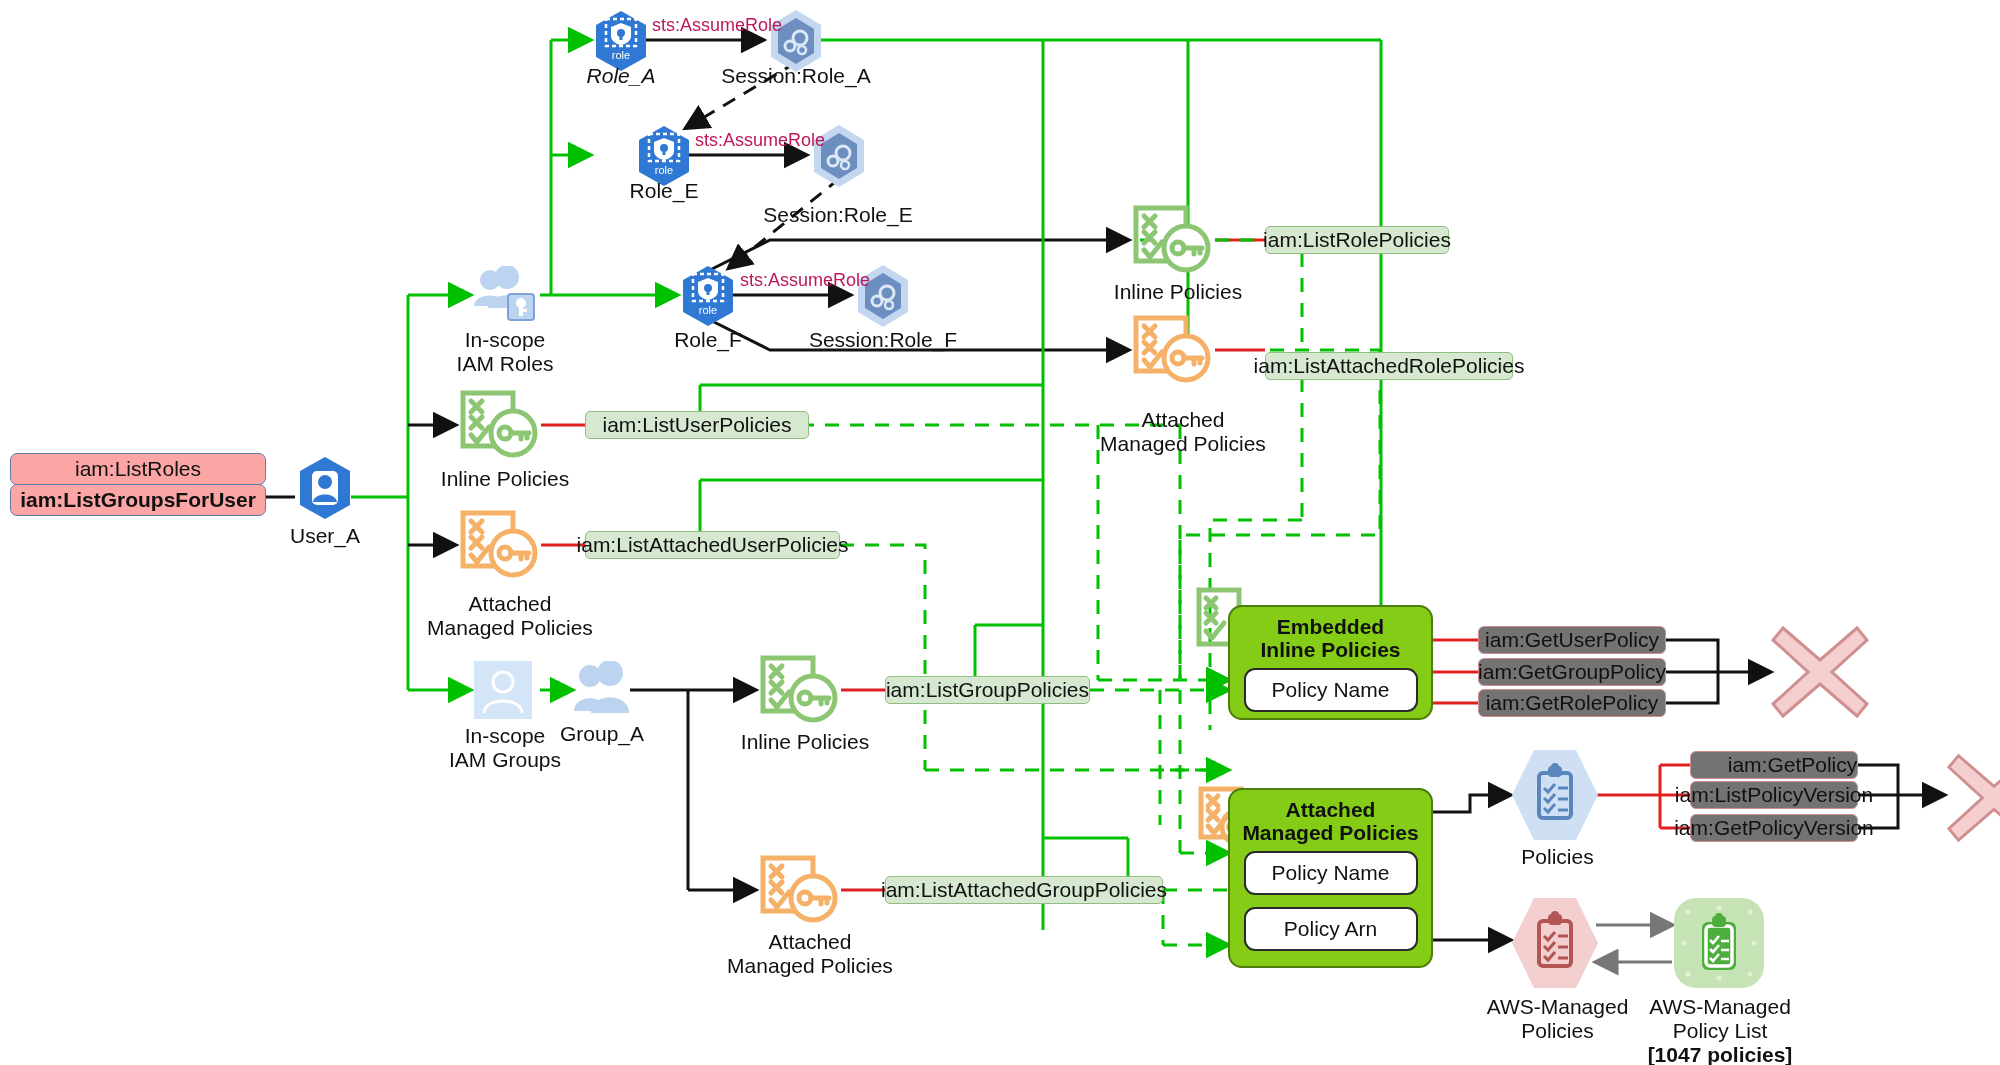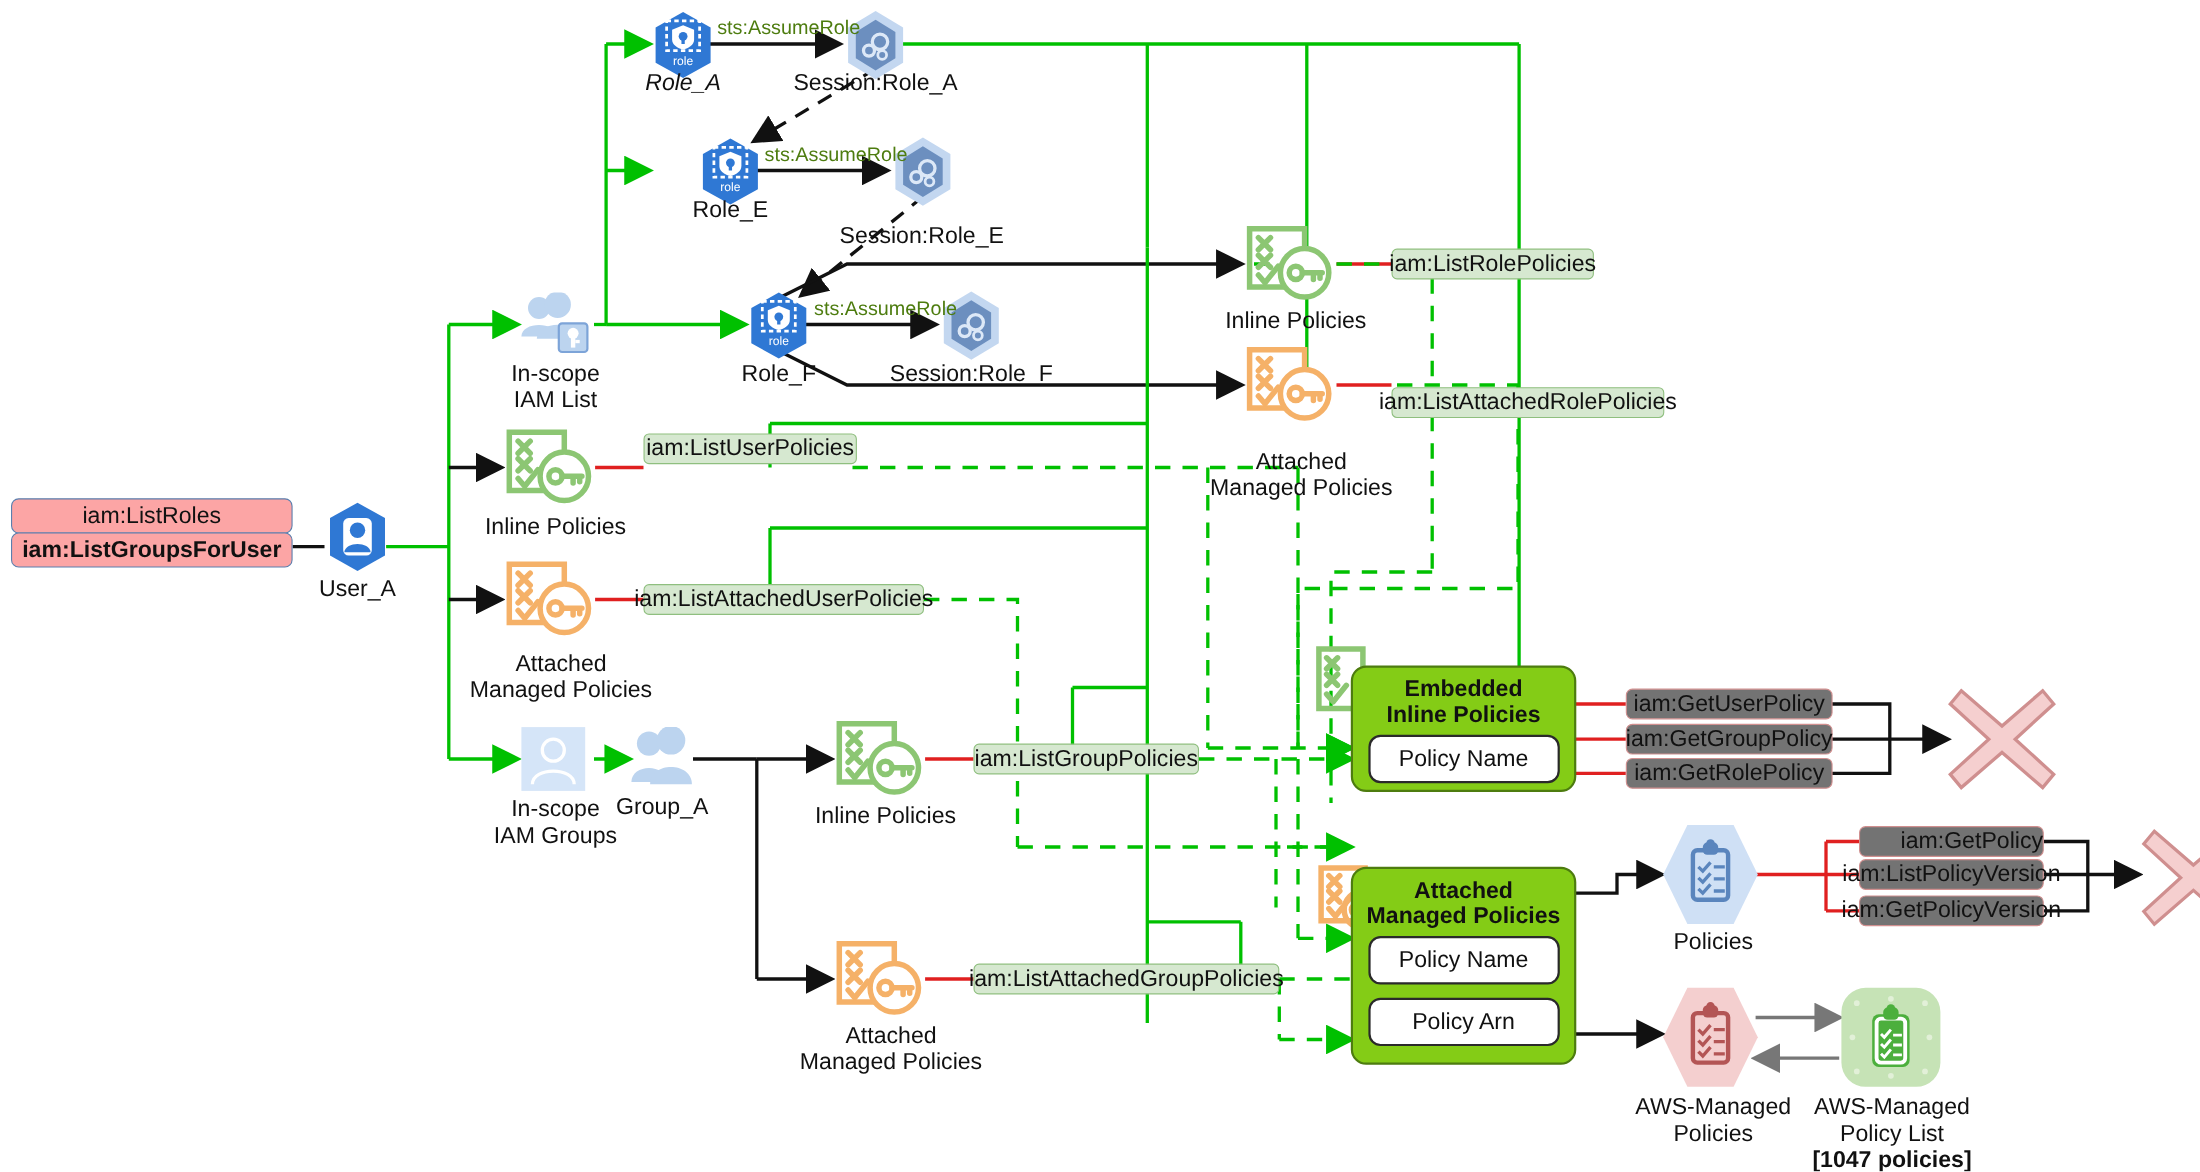--- a/index.html
+++ b/index.html
@@ -38,21 +38,21 @@
   }
   .grey-panel .title{
     text-align:center;font-weight:bold;font-size:21px;color:#111;line-height:23px;
     padding-top:8px;
   }
   .inner-box{
     margin:7px auto 0 auto;background:#fff;border:2px solid #2a2a2a;border-radius:11px;
     height:40px;display:flex;align-items:center;justify-content:center;font-size:21px;color:#111;
   }
 
-  .edge-note{position:absolute;font-size:18px;color:#4d7c0f;white-space:nowrap;}
+  .edge-note{position:absolute;font-size:18px;color:#be185d;white-space:nowrap;}
 
   .bold-count{font-weight:bold;}
   svg{display:block;}
 </style>
 </head>
 <body>
 
 <div id="stage">
 
   <svg id="edges" viewBox="0 0 2000 1065">
@@ -202,21 +202,21 @@
       <circle cx="37" cy="11" r="12" fill="#bcd4ef"></circle>
       <path d="M18,42 C18,25 56,25 56,42 z" fill="#bcd4ef"></path>
       <rect x="38" y="28" width="26" height="26" rx="3" fill="#bcd4ef" stroke="#7da4d8" stroke-width="2"></rect>
       <circle cx="51" cy="37" r="5" fill="#fff"></circle>
       <rect x="49" y="39" width="4" height="11" fill="#fff"></rect>
       <rect x="53" y="43" width="4" height="3" fill="#fff"></rect>
     </svg>
   </div>
   <div class="lbl multi" style="left:425px;top:328px;width:160px;">
     <div>In-scope</div>
-    <div>IAM List</div>
+    <div>IAM Roles</div>
   </div>
 
   <div class="node" style="left:590px;top:10px;">
     <svg width="62" height="62" viewBox="0 0 62 62">
       <polygon points="31,1 56,15 56,47 31,61 6,47 6,15" fill="#2f78d4"></polygon>
       <rect x="16" y="9" width="30" height="27" fill="none" stroke="#fff" stroke-width="2.5" stroke-dasharray="4,3"></rect>
       <path d="M31,13 L41,17 V26 C41,31 36,34 31,35 C26,34 21,31 21,26 V17 z" fill="#fff"></path>
       <circle cx="31" cy="23" r="4" fill="#2f78d4"></circle>
       <rect x="29.5" y="24" width="3" height="6" fill="#2f78d4"></rect>
       <text x="31" y="49" font-size="11" fill="#fff" text-anchor="middle" font-family="Liberation Sans, sans-serif">role</text>
@@ -321,21 +321,21 @@
       <path d="M8,5 H58 V58 H8 z" fill="none" stroke="#8cc673" stroke-width="5"></path>
       <path d="M16,13 l11,11 M27,13 l-11,11" stroke="#8cc673" stroke-width="5" stroke-linecap="round"></path>
       <path d="M16,29 l11,11 M27,29 l-11,11" stroke="#8cc673" stroke-width="5" stroke-linecap="round"></path>
       <path d="M16,47 l6,7 l12,-15" stroke="#8cc673" stroke-width="5" fill="none" stroke-linecap="round" stroke-linejoin="round"></path>
       <circle cx="58" cy="45" r="22" fill="#fff" stroke="#8cc673" stroke-width="5"></circle>
       <circle cx="50" cy="45" r="6" fill="none" stroke="#8cc673" stroke-width="5"></circle>
       <path d="M56,45 H74 M66,45 v6 M72,45 v5" stroke="#8cc673" stroke-width="5" stroke-linecap="round"></path>
     </svg>
   </div>
   <div class="lbl" style="left:425px;top:467px;width:160px;">Inline Policies</div>
-  <div class="pill-green" style="left:585px;top:394px;width:194px;">iam:ListUserPolicies</div>
+  <div class="pill-green" style="left:585px;top:411px;width:224px;">iam:ListUserPolicies</div>
 
   <div class="node" style="left:455px;top:508px;">
     <svg width="90" height="75" viewBox="0 0 90 75">
       <path d="M8,5 H58 V58 H8 z" fill="none" stroke="#f5b168" stroke-width="5"></path>
       <path d="M16,13 l11,11 M27,13 l-11,11" stroke="#f5b168" stroke-width="5" stroke-linecap="round"></path>
       <path d="M16,29 l11,11 M27,29 l-11,11" stroke="#f5b168" stroke-width="5" stroke-linecap="round"></path>
       <path d="M16,47 l6,7 l12,-15" stroke="#f5b168" stroke-width="5" fill="none" stroke-linecap="round" stroke-linejoin="round"></path>
       <circle cx="58" cy="45" r="22" fill="#fff" stroke="#f5b168" stroke-width="5"></circle>
       <circle cx="50" cy="45" r="6" fill="none" stroke="#f5b168" stroke-width="5"></circle>
       <path d="M56,45 H74 M66,45 v6 M72,45 v5" stroke="#f5b168" stroke-width="5" stroke-linecap="round"></path>

